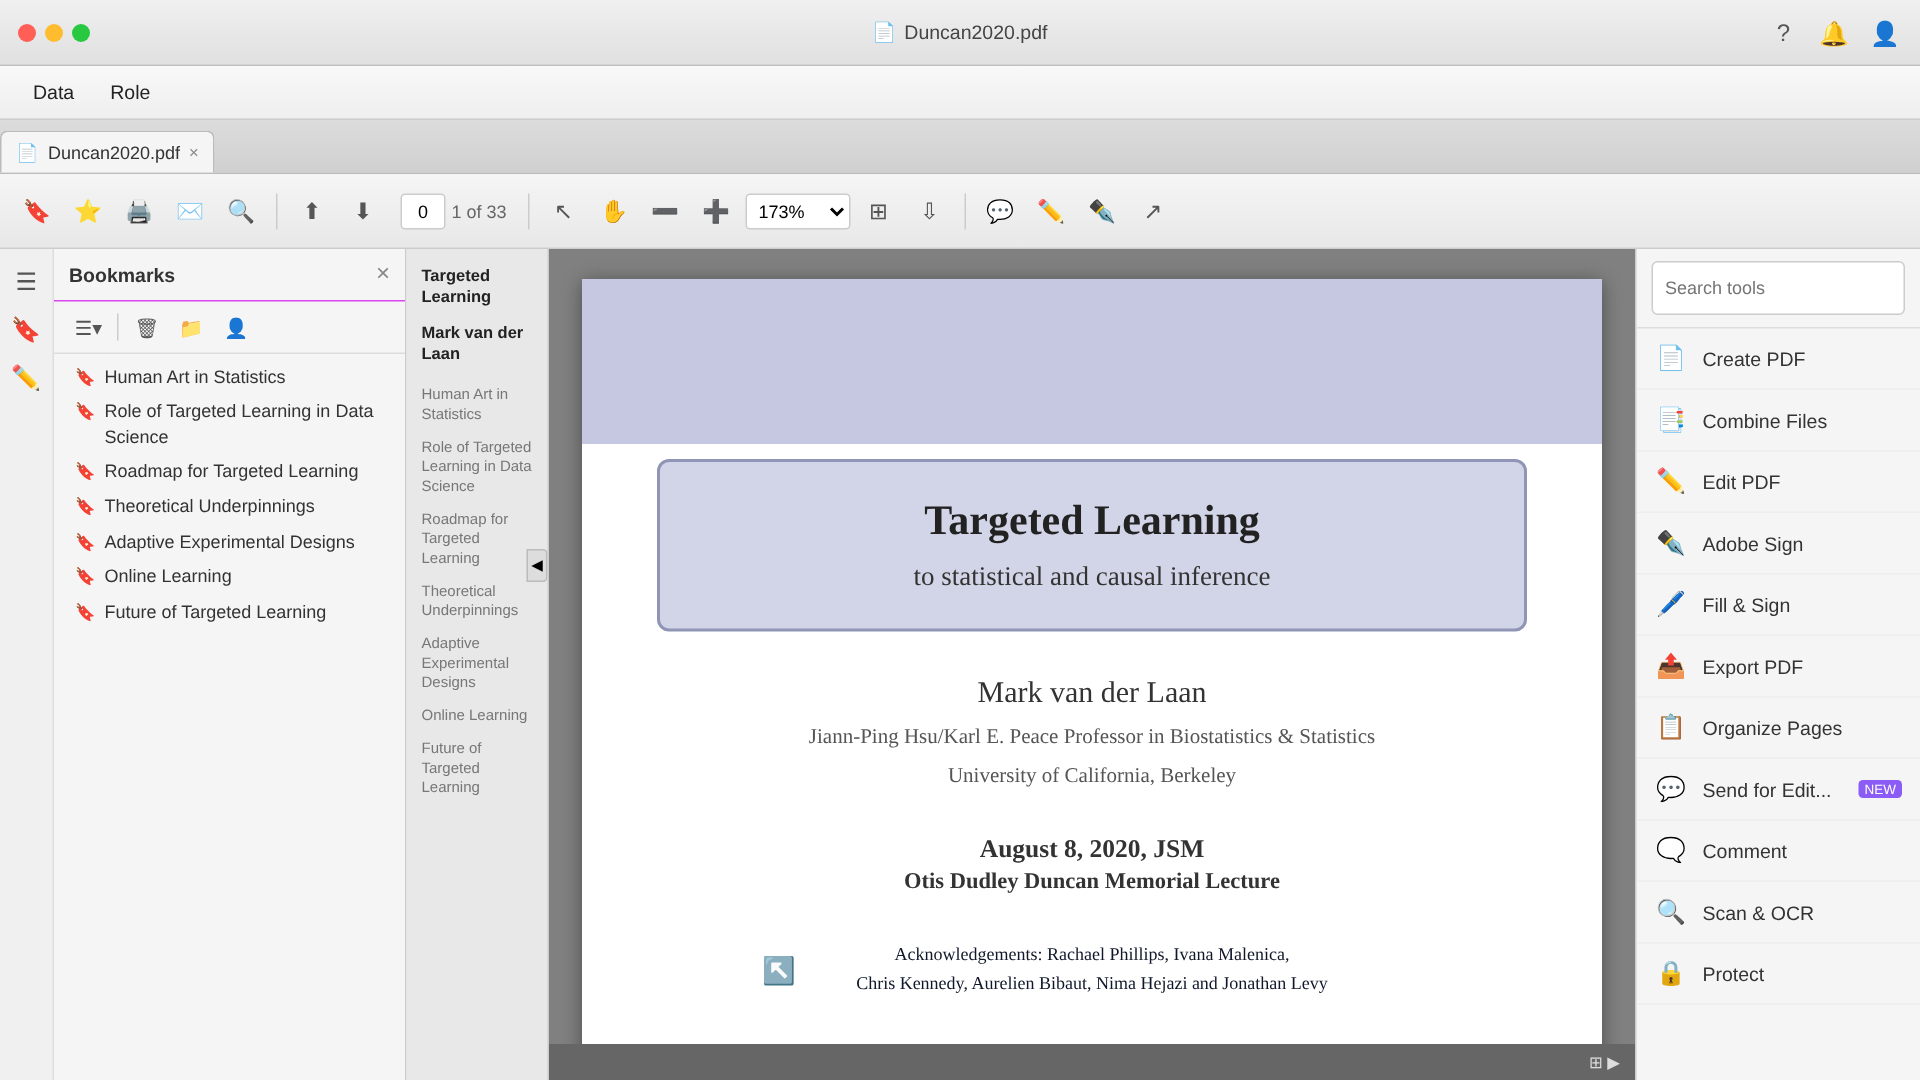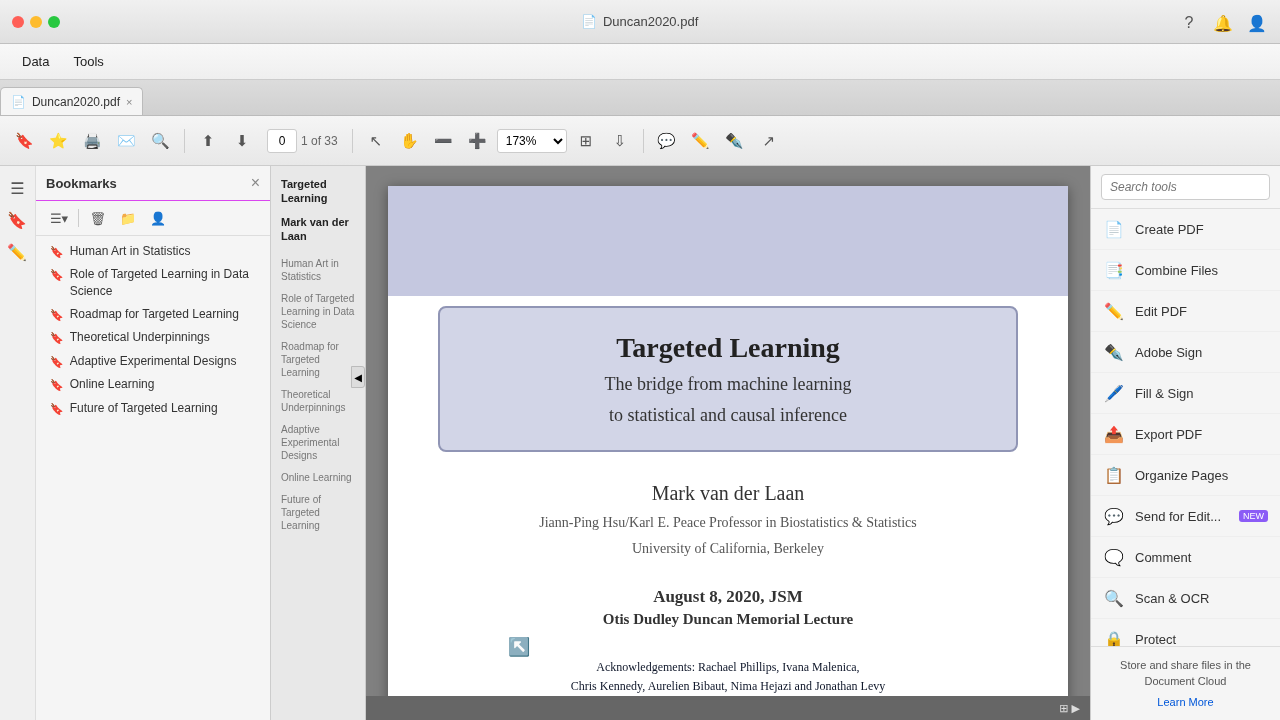--- a/index.html
+++ b/index.html
@@ -320,27 +320,26 @@
       display: flex;
       flex-direction: column;
       overflow: hidden;
     }
     .right-panel-search {
       padding: 8px 10px;
       border-bottom: 1px solid #ddd;
     }
     .search-tools-input {
       width: 100%;
-      height: 26px;
+      height: 36px;
       border: 1px solid #ccc;
       border-radius: 4px;
       padding: 0 8px;
       font-size: 12px;
       background: white;
-      font-style: italic;
     }
     .right-tool-item {
       display: flex;
       align-items: center;
       padding: 9px 12px;
       gap: 10px;
       cursor: pointer;
       border-bottom: 1px solid #eee;
       font-size: 13px;
       color: #333;
@@ -437,21 +436,21 @@
   </div>
   <div class="top-right-icons">
     <div class="top-icon">?</div>
     <div class="top-icon">🔔</div>
     <div class="top-icon">👤</div>
   </div>
 </div>
 
 <div class="menu-bar">
   <div class="menu-item">Data</div>
-  <div class="menu-item">Tools</div>
+  <div class="menu-item">Role</div>
 </div>
 
 <div class="tab-bar">
   <div class="tab">
     <span>📄</span>
     <span>Duncan2020.pdf</span>
     <span class="tab-close">×</span>
   </div>
 </div>
 
@@ -562,21 +561,20 @@
       <div class="outline-section inactive" style="color:#777;font-size:10px;padding:3px 4px;margin-bottom:3px;line-height:1.3;">Future of Targeted Learning</div>
     </div>
   </div>
 
   <div class="pdf-viewer">
     <div class="pdf-page">
       <div class="pdf-header-bg"></div>
       <div class="pdf-content">
         <div class="pdf-title-box">
           <div class="pdf-main-title">Targeted Learning</div>
-          <div class="pdf-subtitle">The bridge from machine learning</div>
           <div class="pdf-subtitle">to statistical and causal inference</div>
         </div>
         <div class="pdf-author">Mark van der Laan</div>
         <div class="pdf-affiliation">Jiann-Ping Hsu/Karl E. Peace Professor in Biostatistics &amp; Statistics</div>
         <div class="pdf-affiliation">University of California, Berkeley</div>
         <div class="pdf-date">August 8, 2020, JSM</div>
         <div class="pdf-lecture">Otis Dudley Duncan Memorial Lecture</div>
         <div class="pdf-acknowledgements">
           <span>Acknowledgements:</span>
           <span> Rachael Phillips, Ivana Malenica,<br>Chris Kennedy, Aurelien Bibaut, Nima Hejazi and Jonathan Levy</span>
@@ -636,19 +634,15 @@
       <div class="right-tool-item">
         <div class="right-tool-icon" style="color:#777;">🔍</div>
         <span>Scan &amp; OCR</span>
       </div>
       <div class="right-tool-item">
         <div class="right-tool-icon" style="color:#777;">🔒</div>
         <span>Protect</span>
       </div>
 
     </div>
-    <div class="right-panel-footer">
-      <div>Store and share files in the Document Cloud</div>
-      <div class="learn-more-link" style="margin-top:4px;">Learn More</div>
-    </div>
   </div>
 
 </div>
 
 </body></html>

